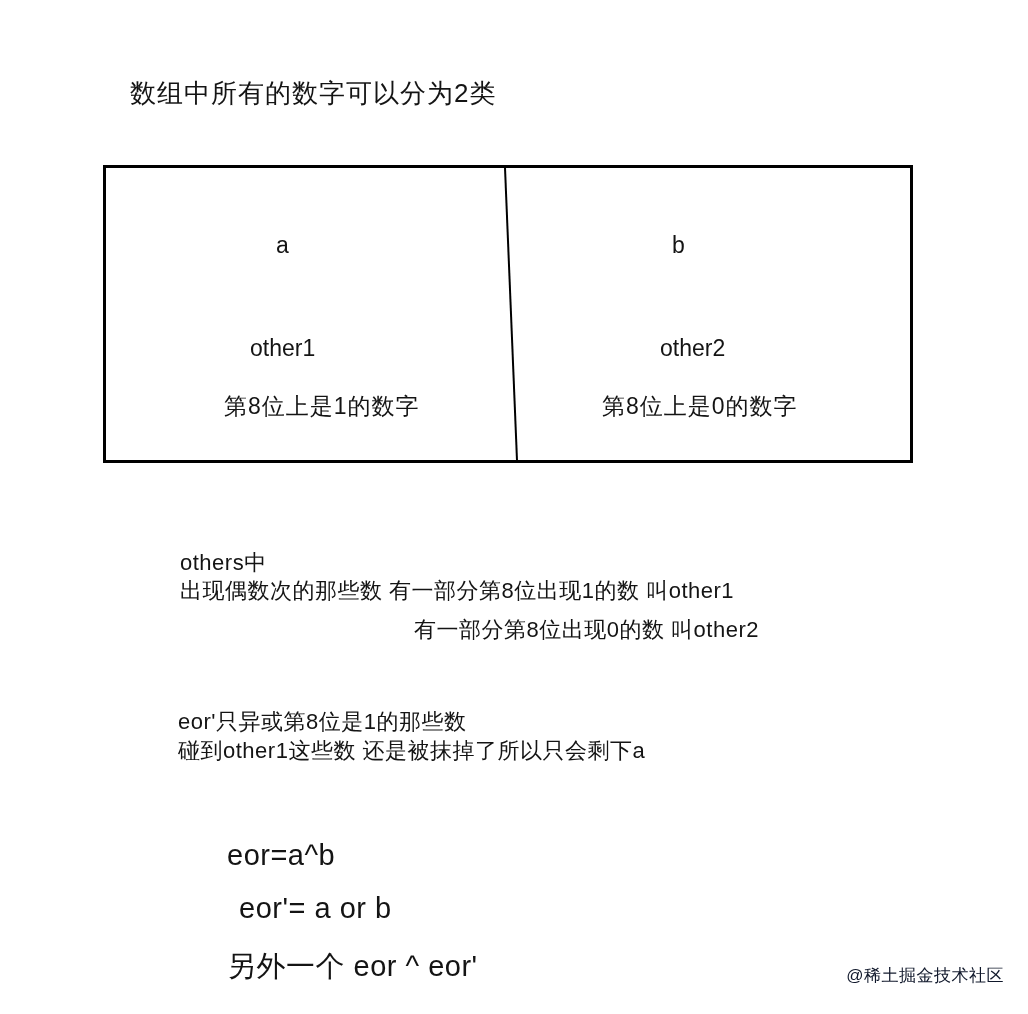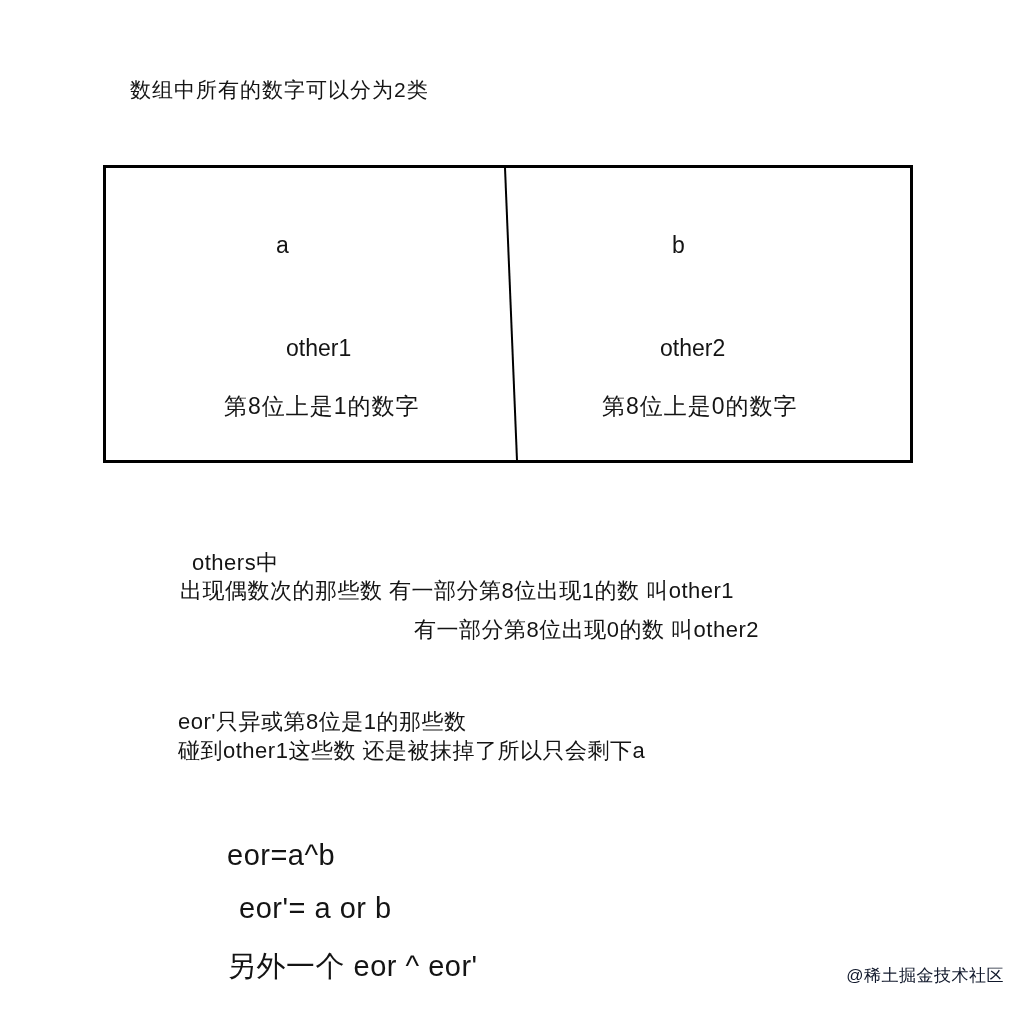--- a/index.html
+++ b/index.html
@@ -15,21 +15,21 @@
     font-family: "Liberation Sans", "DejaVu Sans", sans-serif;
     color: #141414;
   }
   .abs {
     position: absolute;
     white-space: pre;
   }
   .title {
     left: 130px;
     top: 76px;
-    font-size: 21px;
+    font-size: 26px;
     font-weight: 500;
     letter-spacing: 1px;
   }
   .partition-box {
     left: 103px;
     top: 165px;
     width: 810px;
     height: 298px;
     border: 3px solid #000000;
     box-sizing: border-box;
@@ -37,31 +37,31 @@
   .divider-svg {
     position: absolute;
     left: 0;
     top: 0;
   }
   .cell-text {
     font-size: 23px;
     font-weight: 500;
   }
   .var-a     { left: 276px; top: 232px; }
-  .group-a   { left: 250px; top: 335px; margin-left: 36px; }
+  .group-a   { left: 250px; top: 335px; }
   .desc-a    { left: 224px; top: 391px; letter-spacing: 1px; }
   .var-b     { left: 672px; top: 232px; }
   .group-b   { left: 660px; top: 335px; }
   .desc-b    { left: 602px; top: 391px; letter-spacing: 1px; }
   .note {
     font-size: 22px;
     font-weight: 500;
     letter-spacing: 0.5px;
   }
-  .others-1 { left: 180px; top: 548px; margin-left: 12px; }
+  .others-1 { left: 180px; top: 548px; }
   .others-2 { left: 180px; top: 576px; }
   .others-3 { left: 414px; top: 596px; margin-top: 19px; }
   .eor-1    { left: 178px; top: 707px; text-align: center; }
   .eor-2    { left: 178px; top: 736px; }
   .formula {
     font-size: 29px;
     font-weight: 500;
     letter-spacing: 0.5px;
   }
   .formula-1 { left: 227px; top: 839px; }

